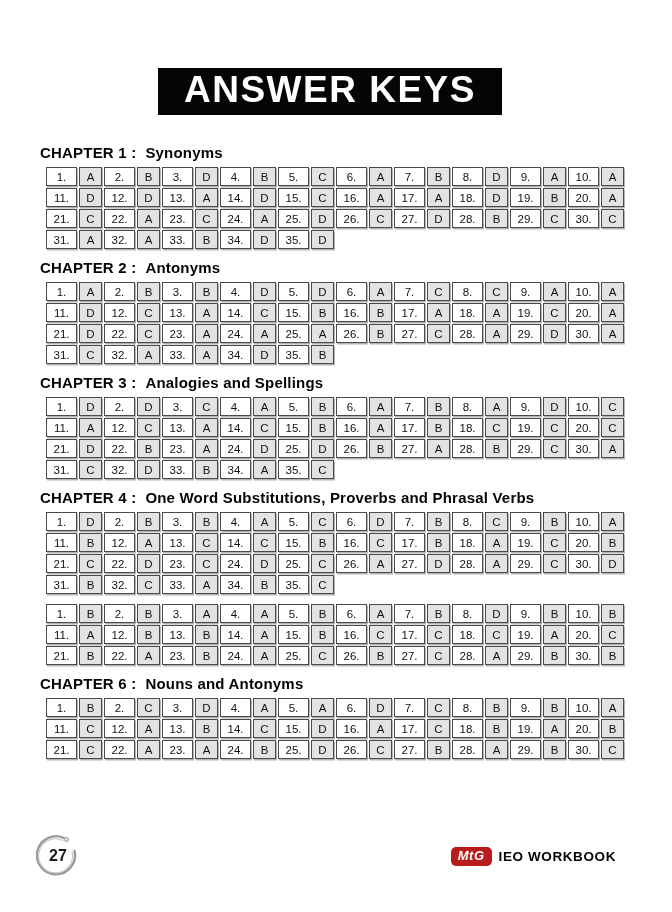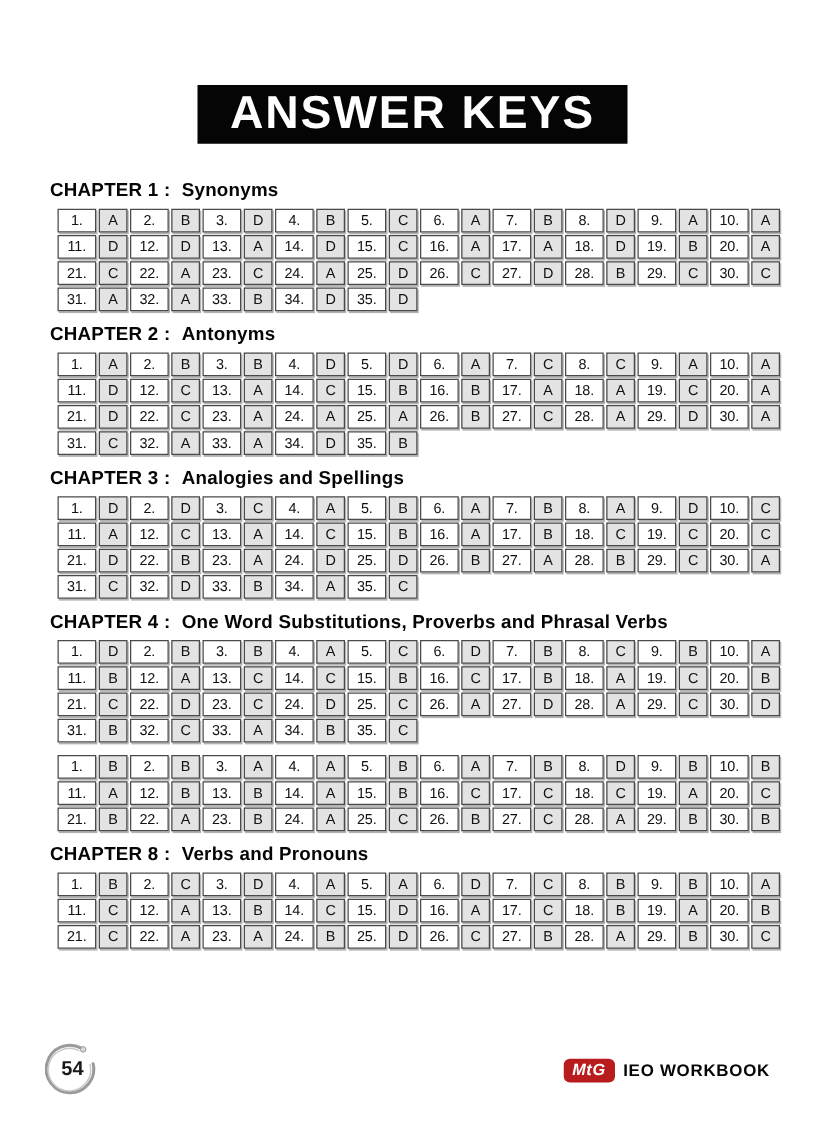--- a/index.html
+++ b/index.html
@@ -451,21 +451,21 @@
             <div class="cell num">28.</div>
             <div class="cell ans">A</div>
             <div class="cell num">29.</div>
             <div class="cell ans">B</div>
             <div class="cell num">30.</div>
             <div class="cell ans">B</div>
           </div>
         </div>
       </section>
       <section class="chapter">
-        <div class="chapter-heading"><span class="ch-label">CHAPTER 8 :</span><span class="ch-name">Verbs and Pronouns</span></div>
+        <div class="chapter-heading"><span class="ch-label">CHAPTER 6 :</span><span class="ch-name">Nouns and Antonyms</span></div>
         <div class="answer-table">
           <div class="grid-row">
             <div class="cell num">1.</div>
             <div class="cell ans">B</div>
             <div class="cell num">2.</div>
             <div class="cell ans">C</div>
             <div class="cell num">3.</div>
             <div class="cell ans">D</div>
             <div class="cell num">4.</div>
             <div class="cell ans">A</div>
@@ -530,21 +530,21 @@
       </section>
     </div>
 
   <div class="footer">
     <div class="page-circle">
       <svg width="44" height="44" viewBox="0 0 44 44">
         <path d="M 29 4.5 A 19 19 0 1 0 38.5 17" fill="none" stroke="#9a9a9a" stroke-width="2.4" stroke-linecap="round"></path>
         <path d="M 27 6.5 A 17 17 0 1 0 36 17.5" fill="none" stroke="#c9c9c9" stroke-width="1.2" stroke-linecap="round"></path>
         <circle cx="30.5" cy="5.5" r="2.2" fill="#d9d9d9" stroke="#9a9a9a" stroke-width="0.8"></circle>
       </svg>
-      <div class="page-num">54</div>
+      <div class="page-num">27</div>
     </div>
     <div class="brand">
       <span class="brand-logo">MtG</span>
       <span class="brand-title">IEO WORKBOOK</span>
     </div>
   </div>
 
 </div>
 
 </body></html>

